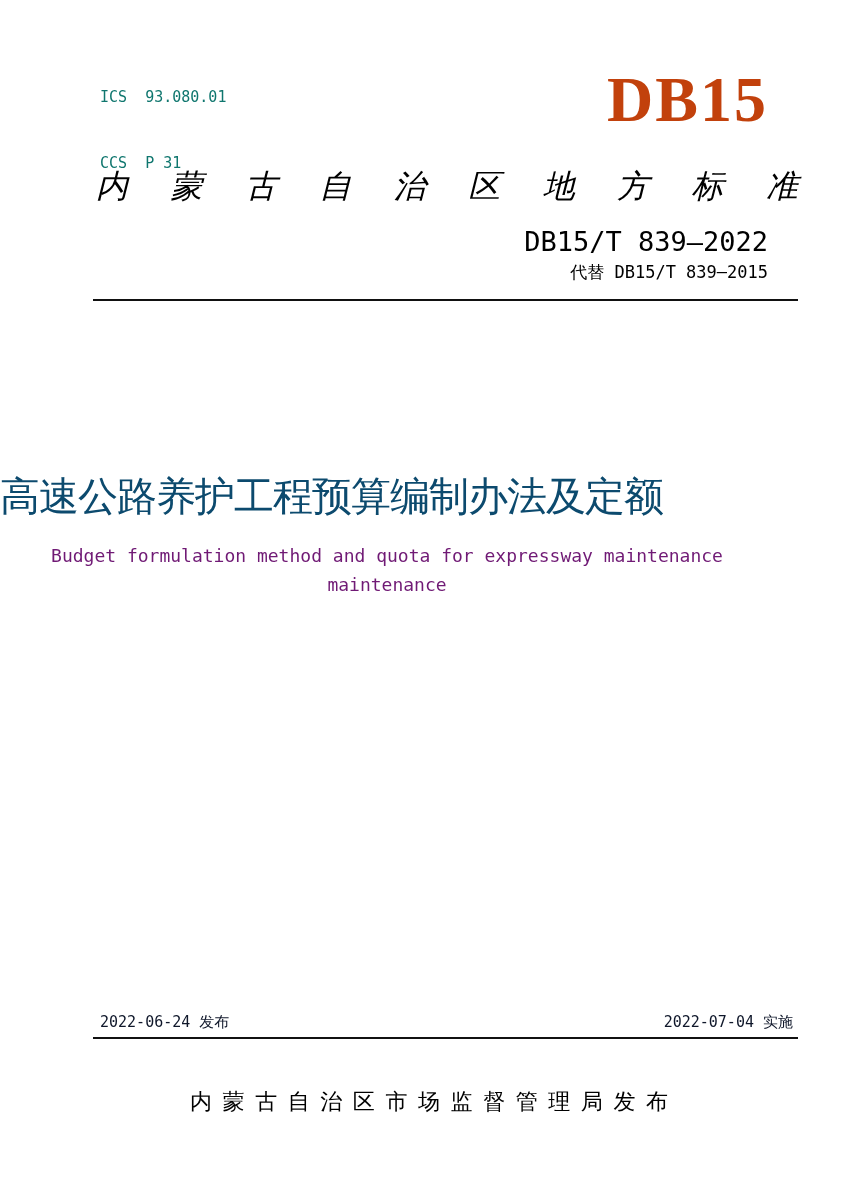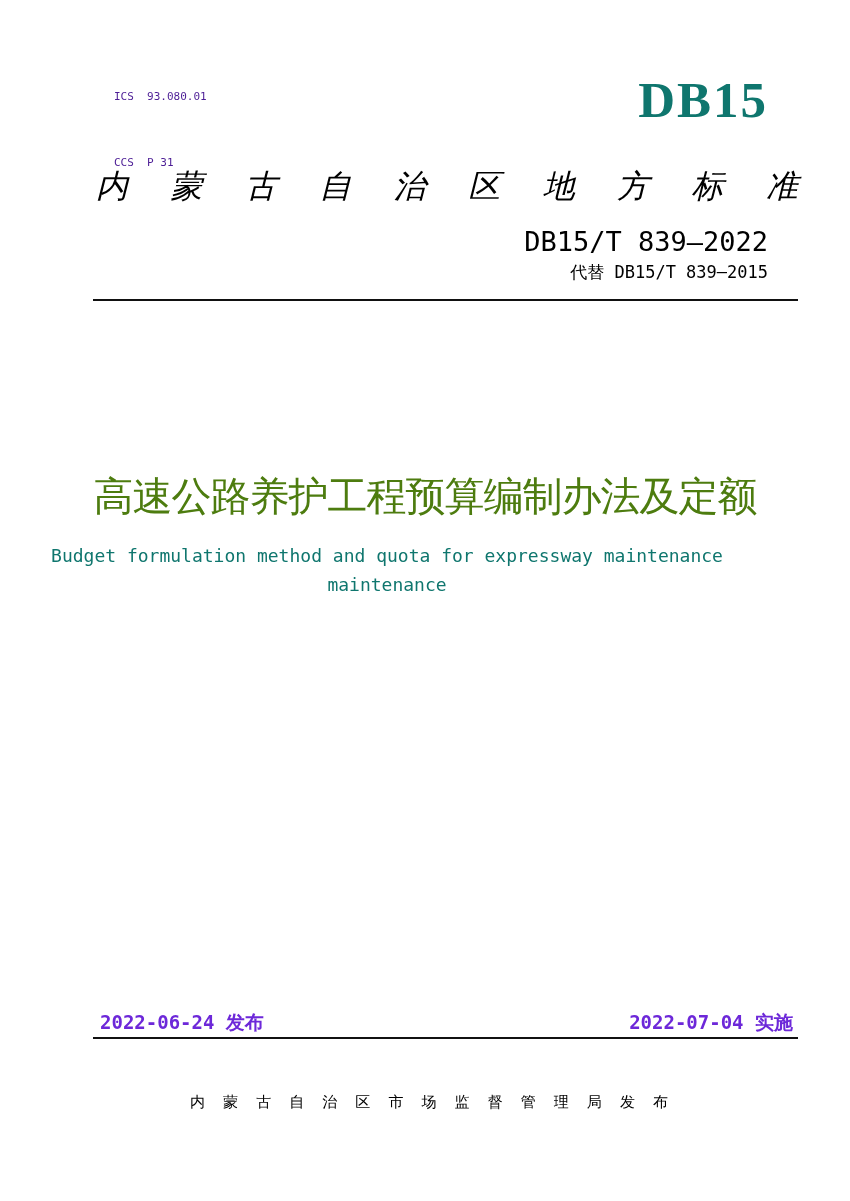--- a/index.html
+++ b/index.html
@@ -11,38 +11,38 @@
     position: relative;
     width: 850px;
     height: 1201px;
     background: #ffffff;
     color: #000000;
     font-family: "Liberation Sans", sans-serif;
     overflow: hidden;
   }
   .ics-block {
     position: absolute;
-    left: 114px;
+    left: 100px;
     top: 42px;
     font-family: "DejaVu Sans Mono", monospace;
-    font-size: 11px;
+    font-size: 15px;
     line-height: 22px;
     white-space: pre;
-    color: #4c1d95;
+    color: #0f766e;
   }
   .db-logo {
     position: absolute;
     top: 62px;
     right: 82px;
     font-family: "Liberation Serif", serif;
     font-weight: bold;
-    font-size: 51px;
+    font-size: 64px;
     line-height: 76px;
     letter-spacing: 2px;
-    color: #0f766e;
+    color: #c2410c;
   }
   .standard-type {
     position: absolute;
     left: 96px;
     top: 163px;
     width: 702px;
     font-size: 32px;
     line-height: 46px;
     text-align: justify;
     text-align-last: justify;
@@ -77,61 +77,61 @@
     height: 2px;
     background: #111111;
   }
   .rule-top { top: 299px; }
   .rule-bottom { top: 1037px; }
   .title-cn {
     position: absolute;
     left: 0;
     top: 471px;
     width: 850px;
-    text-align: center;
+    text-align: left;
     font-size: 40px;
     line-height: 50px;
     letter-spacing: -1px;
-    color: #4d7c0f;
+    color: #0c4a6e;
   }
   .title-en {
     position: absolute;
     left: 0;
     top: 541px;
     width: 774px;
     text-align: center;
     font-family: "DejaVu Sans Mono", monospace;
     font-size: 18px;
     line-height: 29px;
-    color: #0f766e;
+    color: #701a75;
   }
   .dates-row {
     position: absolute;
     left: 93px;
     top: 1009px;
     width: 705px;
     box-sizing: border-box;
     padding-left: 7px;
     padding-right: 5px;
     display: flex;
     justify-content: space-between;
     align-items: baseline;
     font-family: "DejaVu Sans Mono", "Liberation Sans", monospace;
-    font-weight: bold;
-    font-size: 19px;
+    font-weight: normal;
+    font-size: 15px;
     line-height: 26px;
     white-space: pre;
-    color: #6d28d9;
+    color: #0f172a;
   }
   .publisher {
     position: absolute;
     left: 190px;
     top: 1086px;
     width: 478px;
-    font-size: 15px;
+    font-size: 22px;
     line-height: 32px;
     text-align: justify;
     text-align-last: justify;
     color: #000;
   }
 </style>
 </head>
 <body>
 
 <div class="page">

